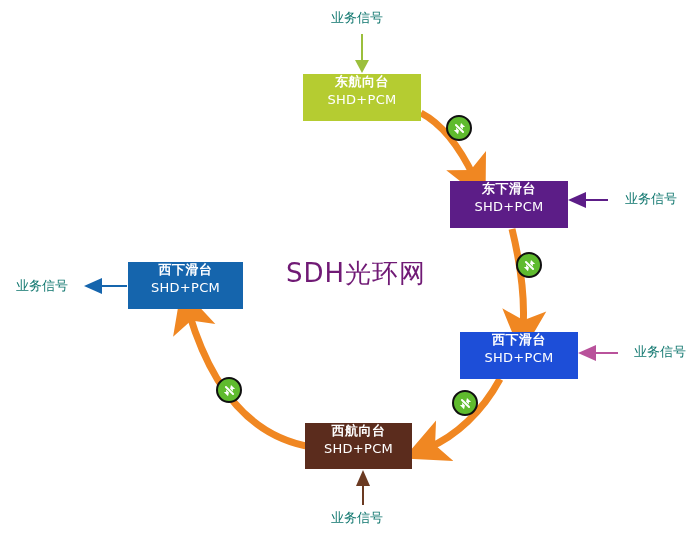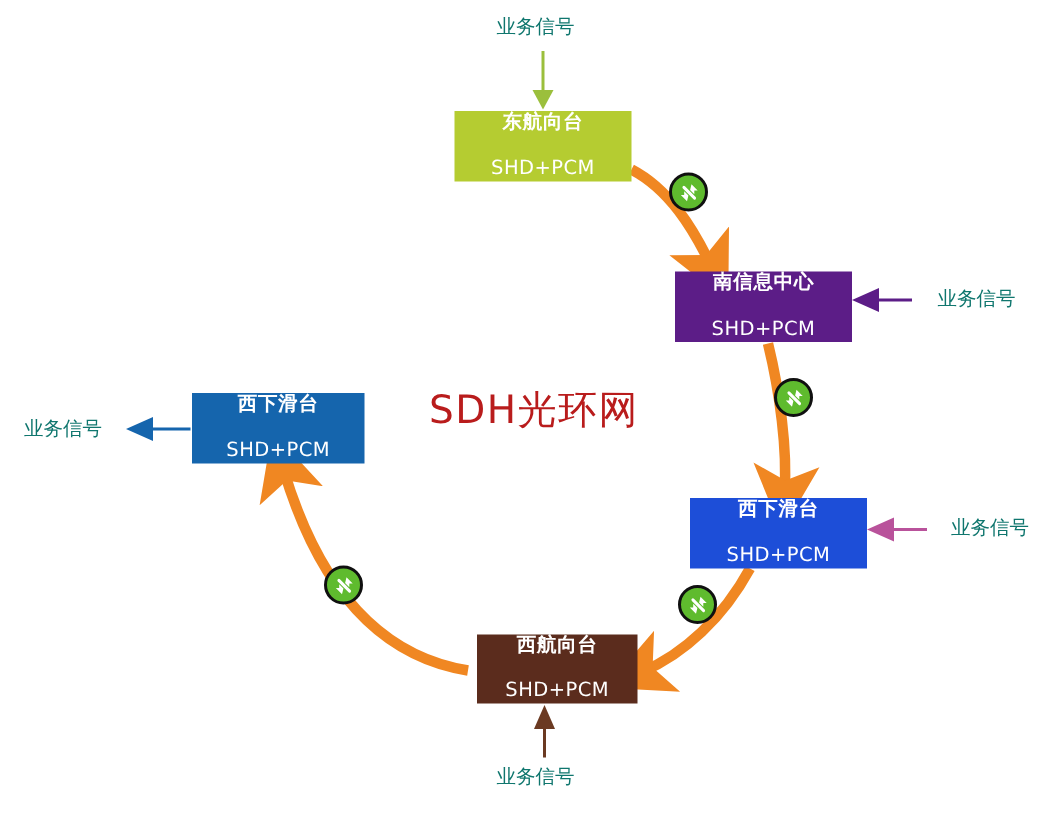--- a/index.html
+++ b/index.html
@@ -19,26 +19,24 @@
     left:0;top:0;
     width:700px;height:543px;
     pointer-events:none;
   }
   .node{
     position:absolute;
     box-sizing:border-box;
     display:flex;
     flex-direction:column;
     align-items:center;
-    justify-content:center;
     color:#ffffff;
     text-align:center;
     line-height:1.25;
     z-index:5;
-    gap:12px;
   }
   .node .n-title{
     font-size:13px;
     font-weight:bold;
     letter-spacing:.5px;
     margin-bottom:2px;
   }
   .node .n-sub{
     font-size:13px;
     font-weight:normal;
@@ -47,21 +45,21 @@
   .sig-label{
     position:absolute;
     font-size:13px;
     color:#0f766e;
     white-space:nowrap;
     z-index:6;
   }
   #center-label{
     position:absolute;
     font-size:26px;
-    color:#b91c1c;
+    color:#701a75;
     font-weight:normal;
     letter-spacing:1px;
     white-space:nowrap;
     z-index:6;
   }
   .rpt{
     position:absolute;
     width:26px;height:26px;
     border-radius:50%;
     background:#5fbb2e;
@@ -119,30 +117,30 @@
       <path d="M102,278 L102,294 L84,286 Z" fill="#1565ad"></path>
     </g>
   </svg>
 
   <div class="node" style="left:303px;top:74px;width:118px;height:47px;background:#b5cc31;">
     <div class="n-title">东航向台</div>
     <div class="n-sub">SHD+PCM</div>
   </div>
 
   <div class="node" style="left:450px;top:181px;width:118px;height:47px;background:#5c1d87;">
-    <div class="n-title">南信息中心</div>
+    <div class="n-title">东下滑台</div>
     <div class="n-sub">SHD+PCM</div>
   </div>
 
   <div class="node" style="left:460px;top:332px;width:118px;height:47px;background:#1d4ed8;">
     <div class="n-title">西下滑台</div>
     <div class="n-sub">SHD+PCM</div>
   </div>
 
-  <div class="node" style="left:318px;top:423px;width:107px;height:46px;background:#5b2c1d;">
+  <div class="node" style="left:305px;top:423px;width:107px;height:46px;background:#5b2c1d;">
     <div class="n-title">西航向台</div>
     <div class="n-sub">SHD+PCM</div>
   </div>
 
   <div class="node" style="left:128px;top:262px;width:115px;height:47px;background:#1565ad;">
     <div class="n-title">西下滑台</div>
     <div class="n-sub">SHD+PCM</div>
   </div>
 
   <div id="center-label" style="left:286px;top:256px;">SDH光环网</div>

